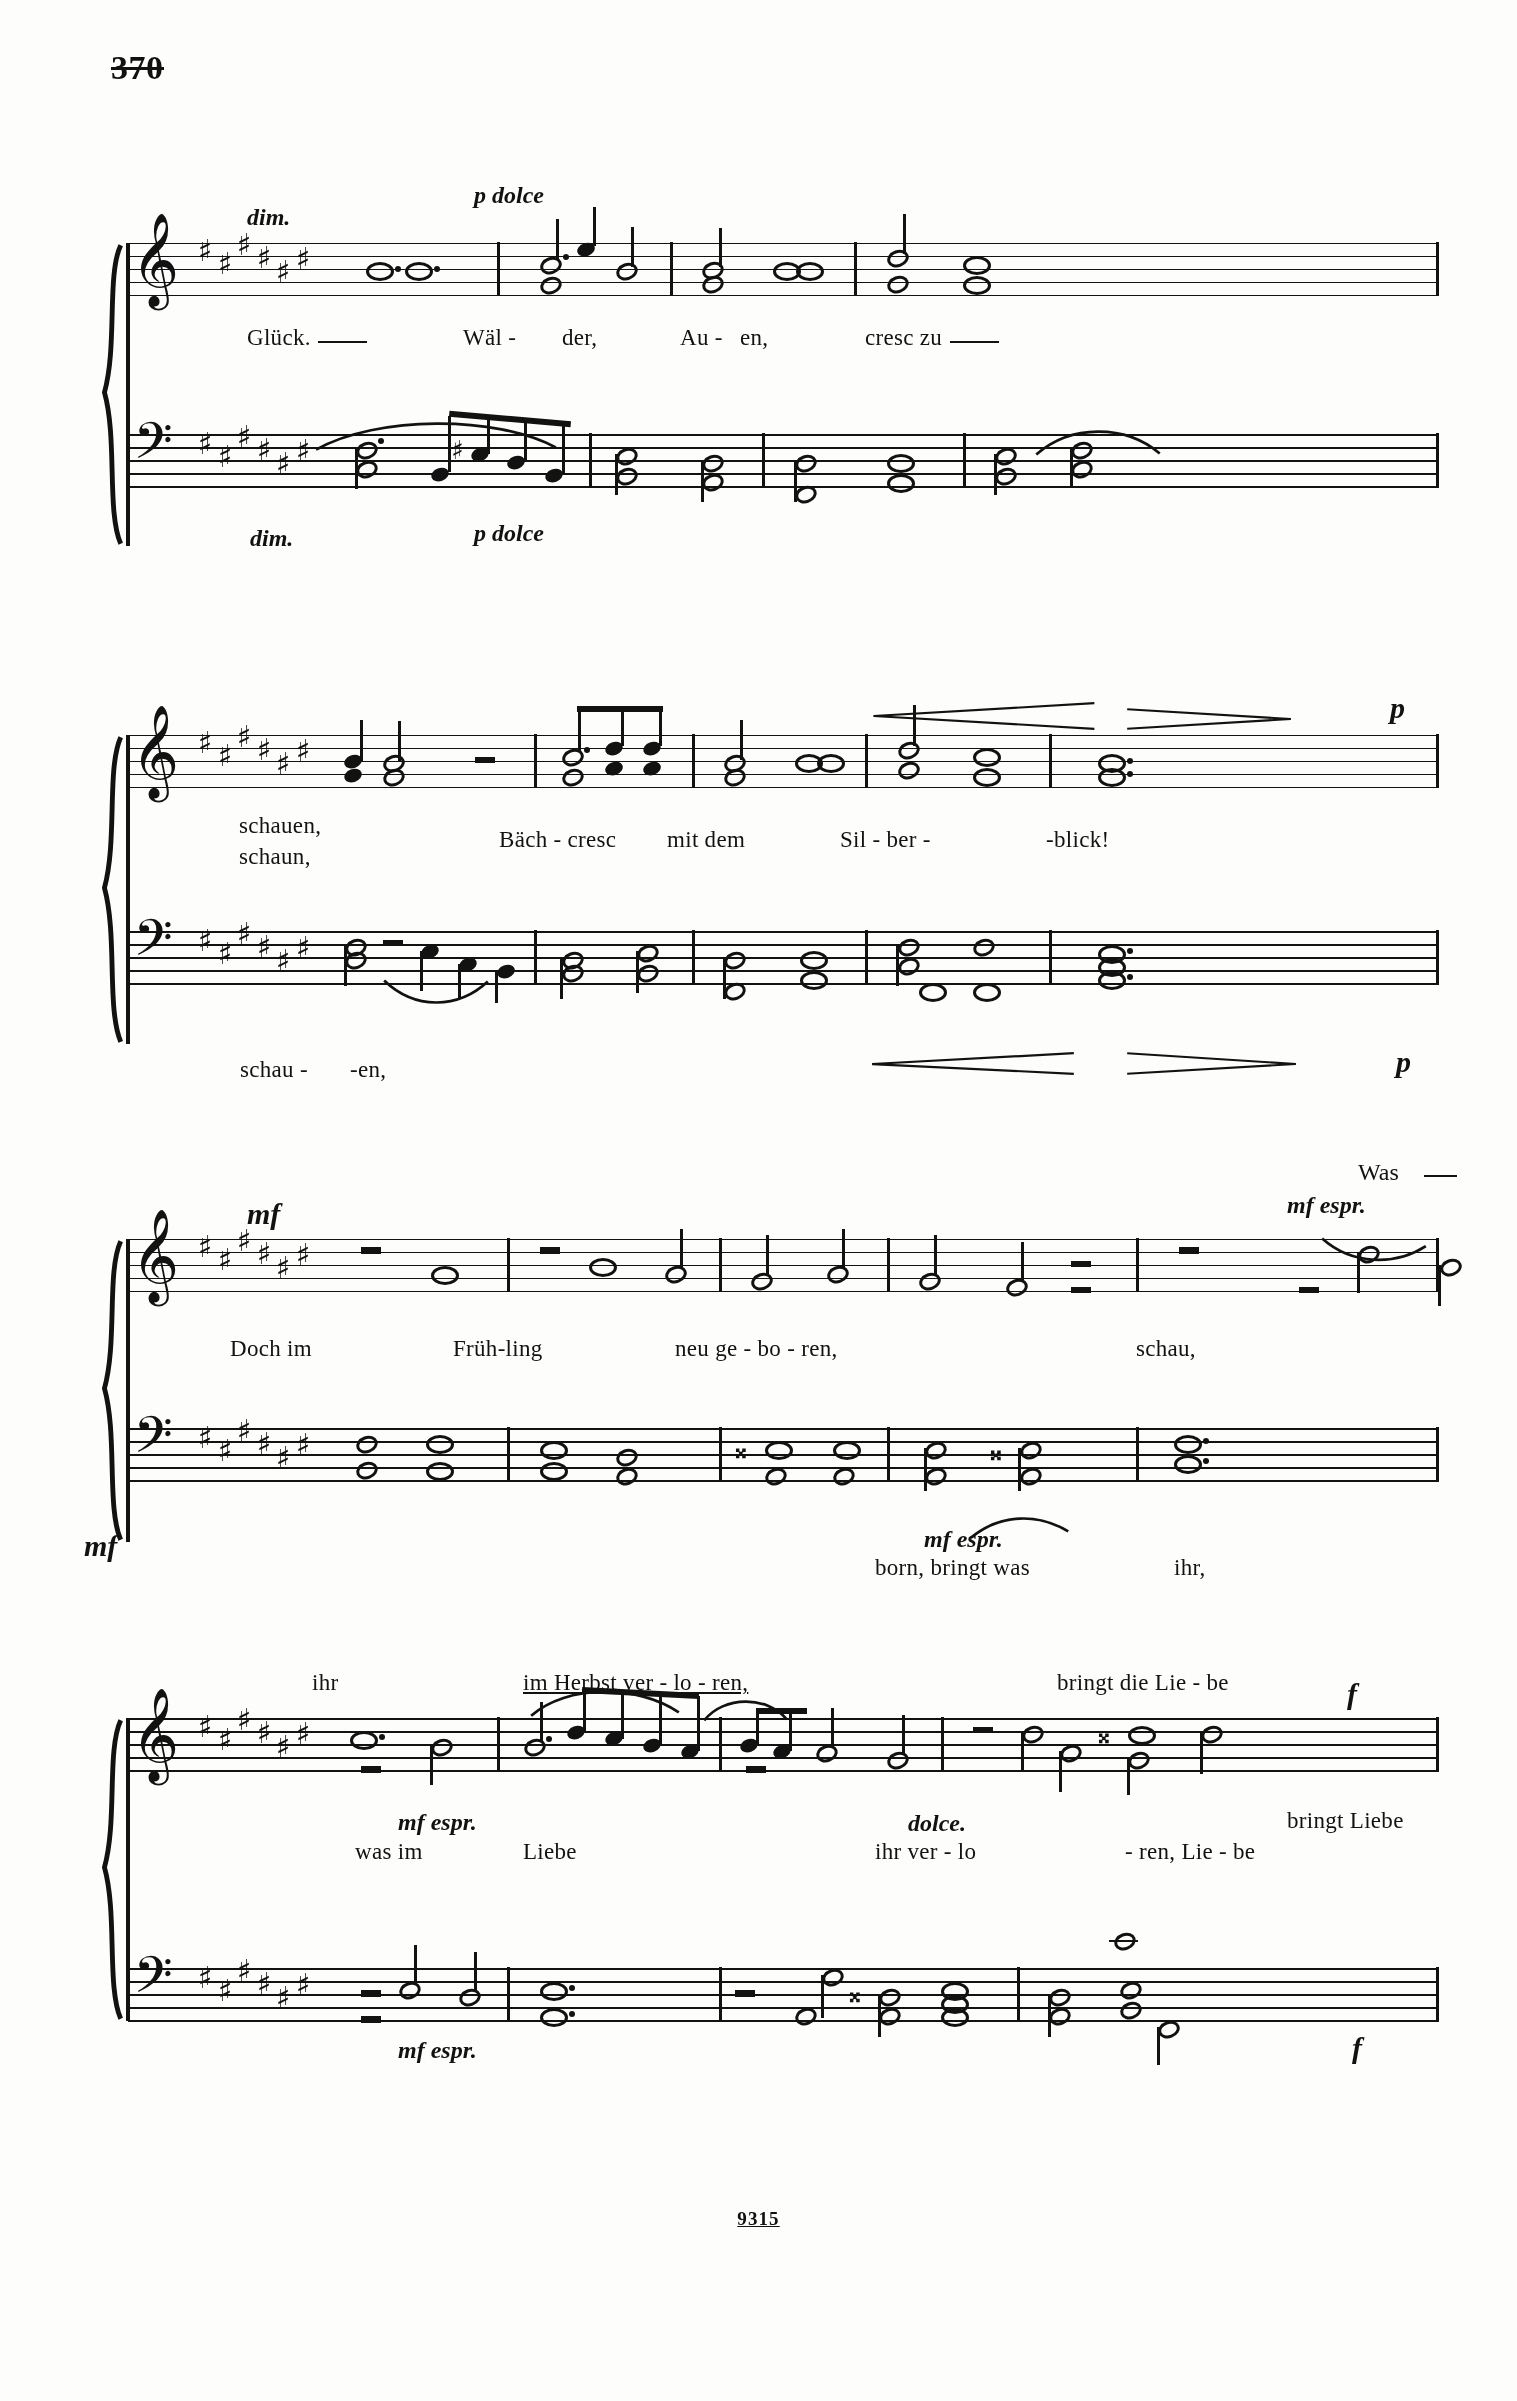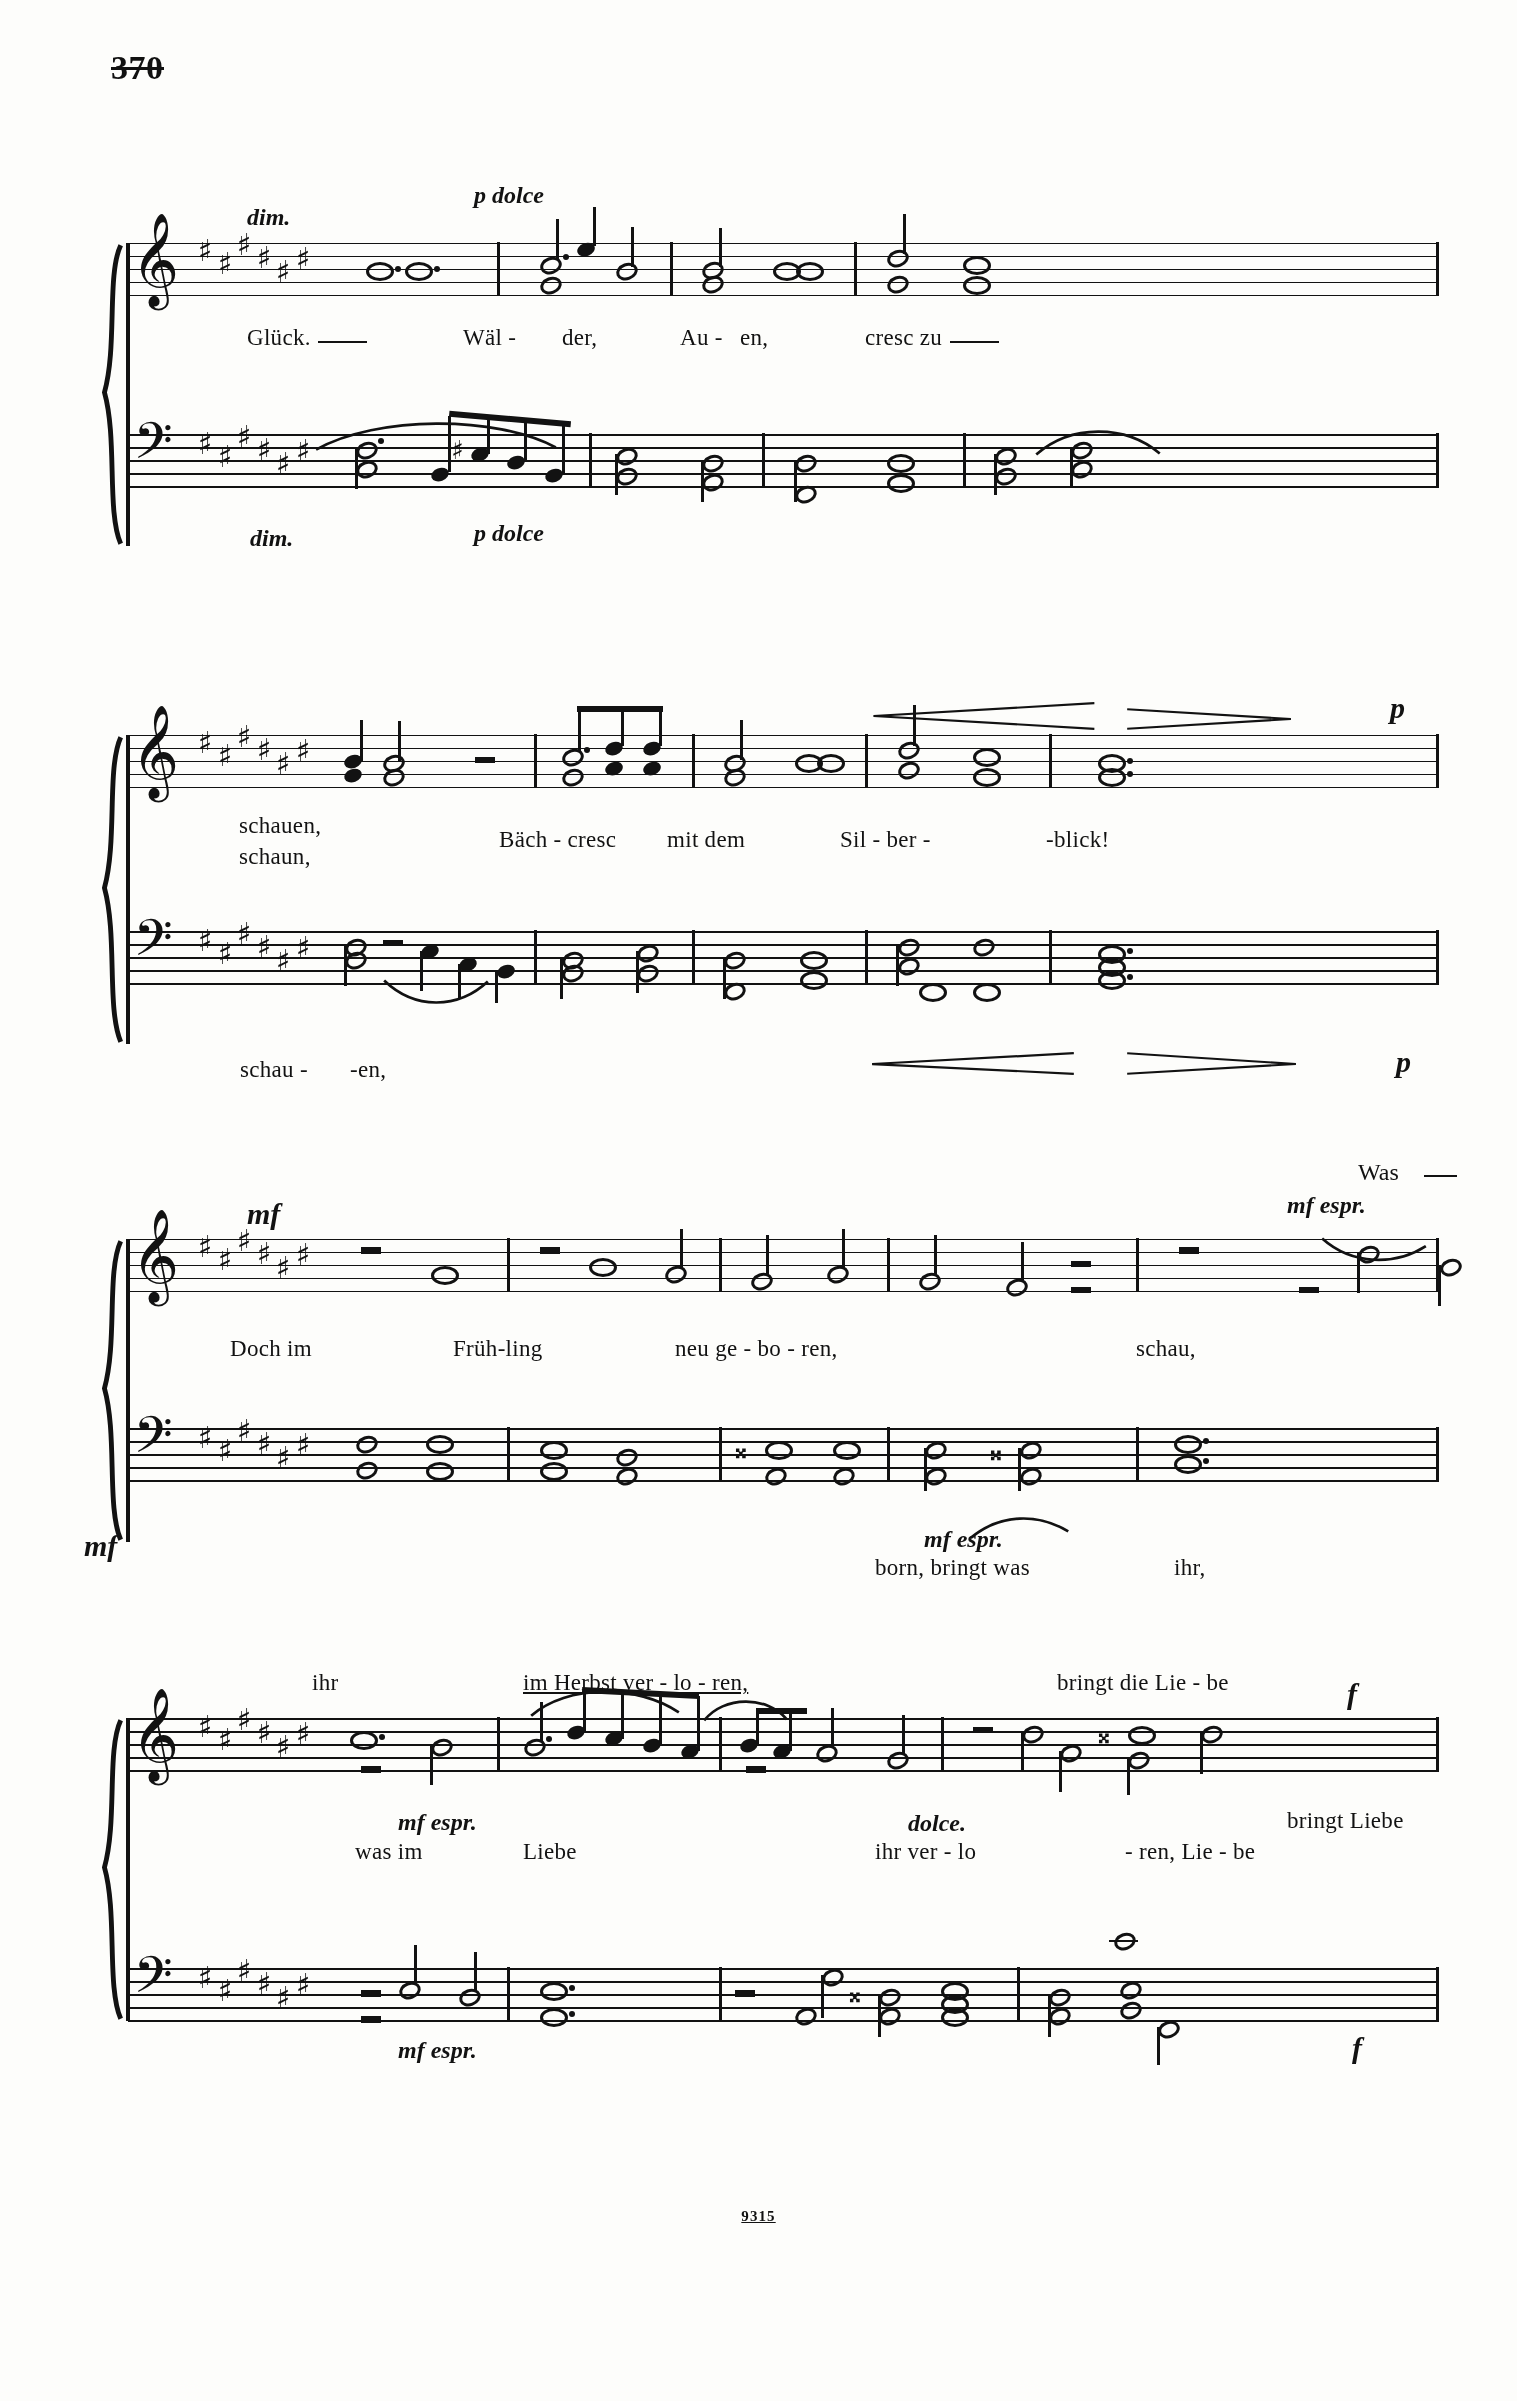--- a/index.html
+++ b/index.html
@@ -39,21 +39,21 @@
     height: 2.2px;
     background: #111;
   }
   .plate-number {
     position: absolute;
     left: 50%;
     transform: translateX(-50%);
     top: 2208px;
     font-family: "Liberation Serif", serif;
     font-weight: bold;
-    font-size: 15px;
+    font-size: 19px;
     letter-spacing: 1.1px;
     text-decoration: underline;
   }
 
   
   .system {
     position: absolute;
     left: 95px;
     width: 1344px;
   }

